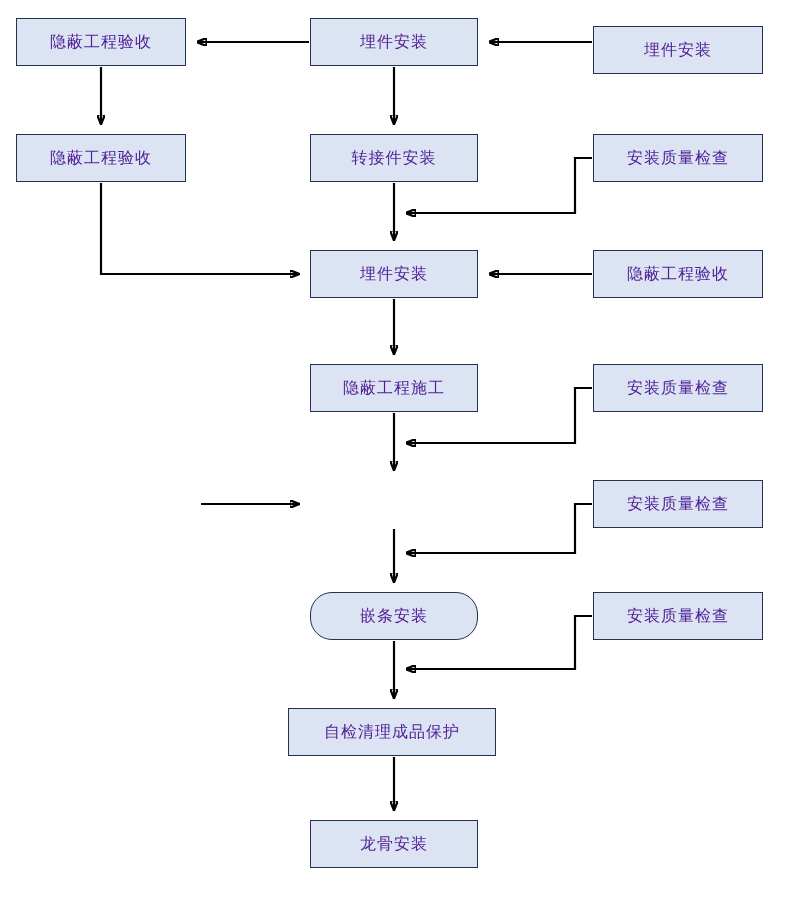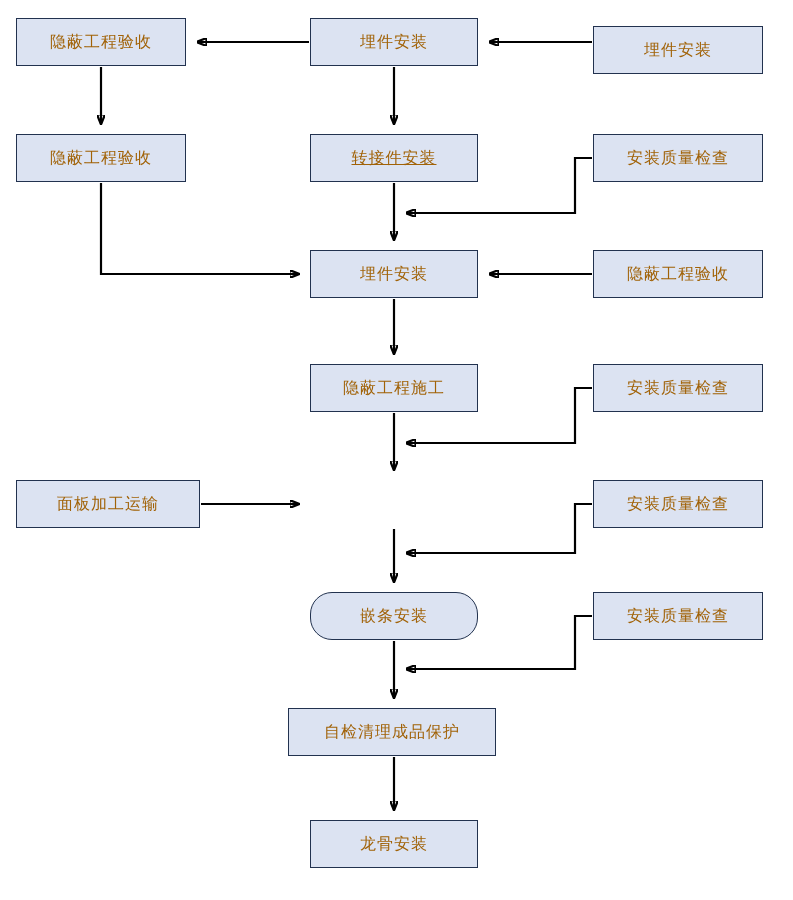--- a/index.html
+++ b/index.html
@@ -19,21 +19,21 @@
   }
   .node {
     position: absolute;
     box-sizing: border-box;
     background: #dce3f2;
     border: 1px solid #22324f;
     display: flex;
     align-items: center;
     justify-content: center;
     font-size: 16px;
-    color: #a16207;
+    color: #4c1d95;
     letter-spacing: 1px;
     white-space: nowrap;
   }
   .node span {
     display: block;
     line-height: 1;
   }
   svg.edges {
     position: absolute;
     left: 0;
@@ -101,44 +101,41 @@
   <div class="node" style="left:310px; top:18px;  width:168px; height:48px;">
       <span>埋件安装</span>
     </div>
   <div class="node" style="left:593px; top:18px;  width:170px; height:48px;margin-top:8px;">
       <span>埋件安装</span>
     </div>
 
   <div class="node" style="left:16px;  top:134px; width:170px; height:48px;">
       <span>隐蔽工程验收</span>
     </div>
-  <div class="node" style="left:310px; top:134px; width:168px; height:48px;text-decoration:underline;">
+  <div class="node" style="left:310px; top:134px; width:168px; height:48px;">
       <span>转接件安装</span>
     </div>
   <div class="node" style="left:593px; top:134px; width:170px; height:48px;">
       <span>安装质量检查</span>
     </div>
 
   <div class="node" style="left:310px; top:250px; width:168px; height:48px;">
       <span>埋件安装</span>
     </div>
   <div class="node" style="left:593px; top:250px; width:170px; height:48px;">
       <span>隐蔽工程验收</span>
     </div>
 
   <div class="node" style="left:310px; top:364px; width:168px; height:48px;">
       <span>隐蔽工程施工</span>
     </div>
   <div class="node" style="left:593px; top:364px; width:170px; height:48px;">
       <span>安装质量检查</span>
     </div>
 
-  <div class="node" style="left:16px;  top:480px; width:184px; height:48px;">
-      <span>面板加工运输</span>
-    </div>
   <div class="node" style="left:593px; top:480px; width:170px; height:48px;">
       <span>安装质量检查</span>
     </div>
 
   <div class="node" style="left:310px; top:592px; width:168px; height:48px;border-radius:22px;">
       <span>嵌条安装</span>
     </div>
   <div class="node" style="left:593px; top:592px; width:170px; height:48px;">
       <span>安装质量检查</span>
     </div>

